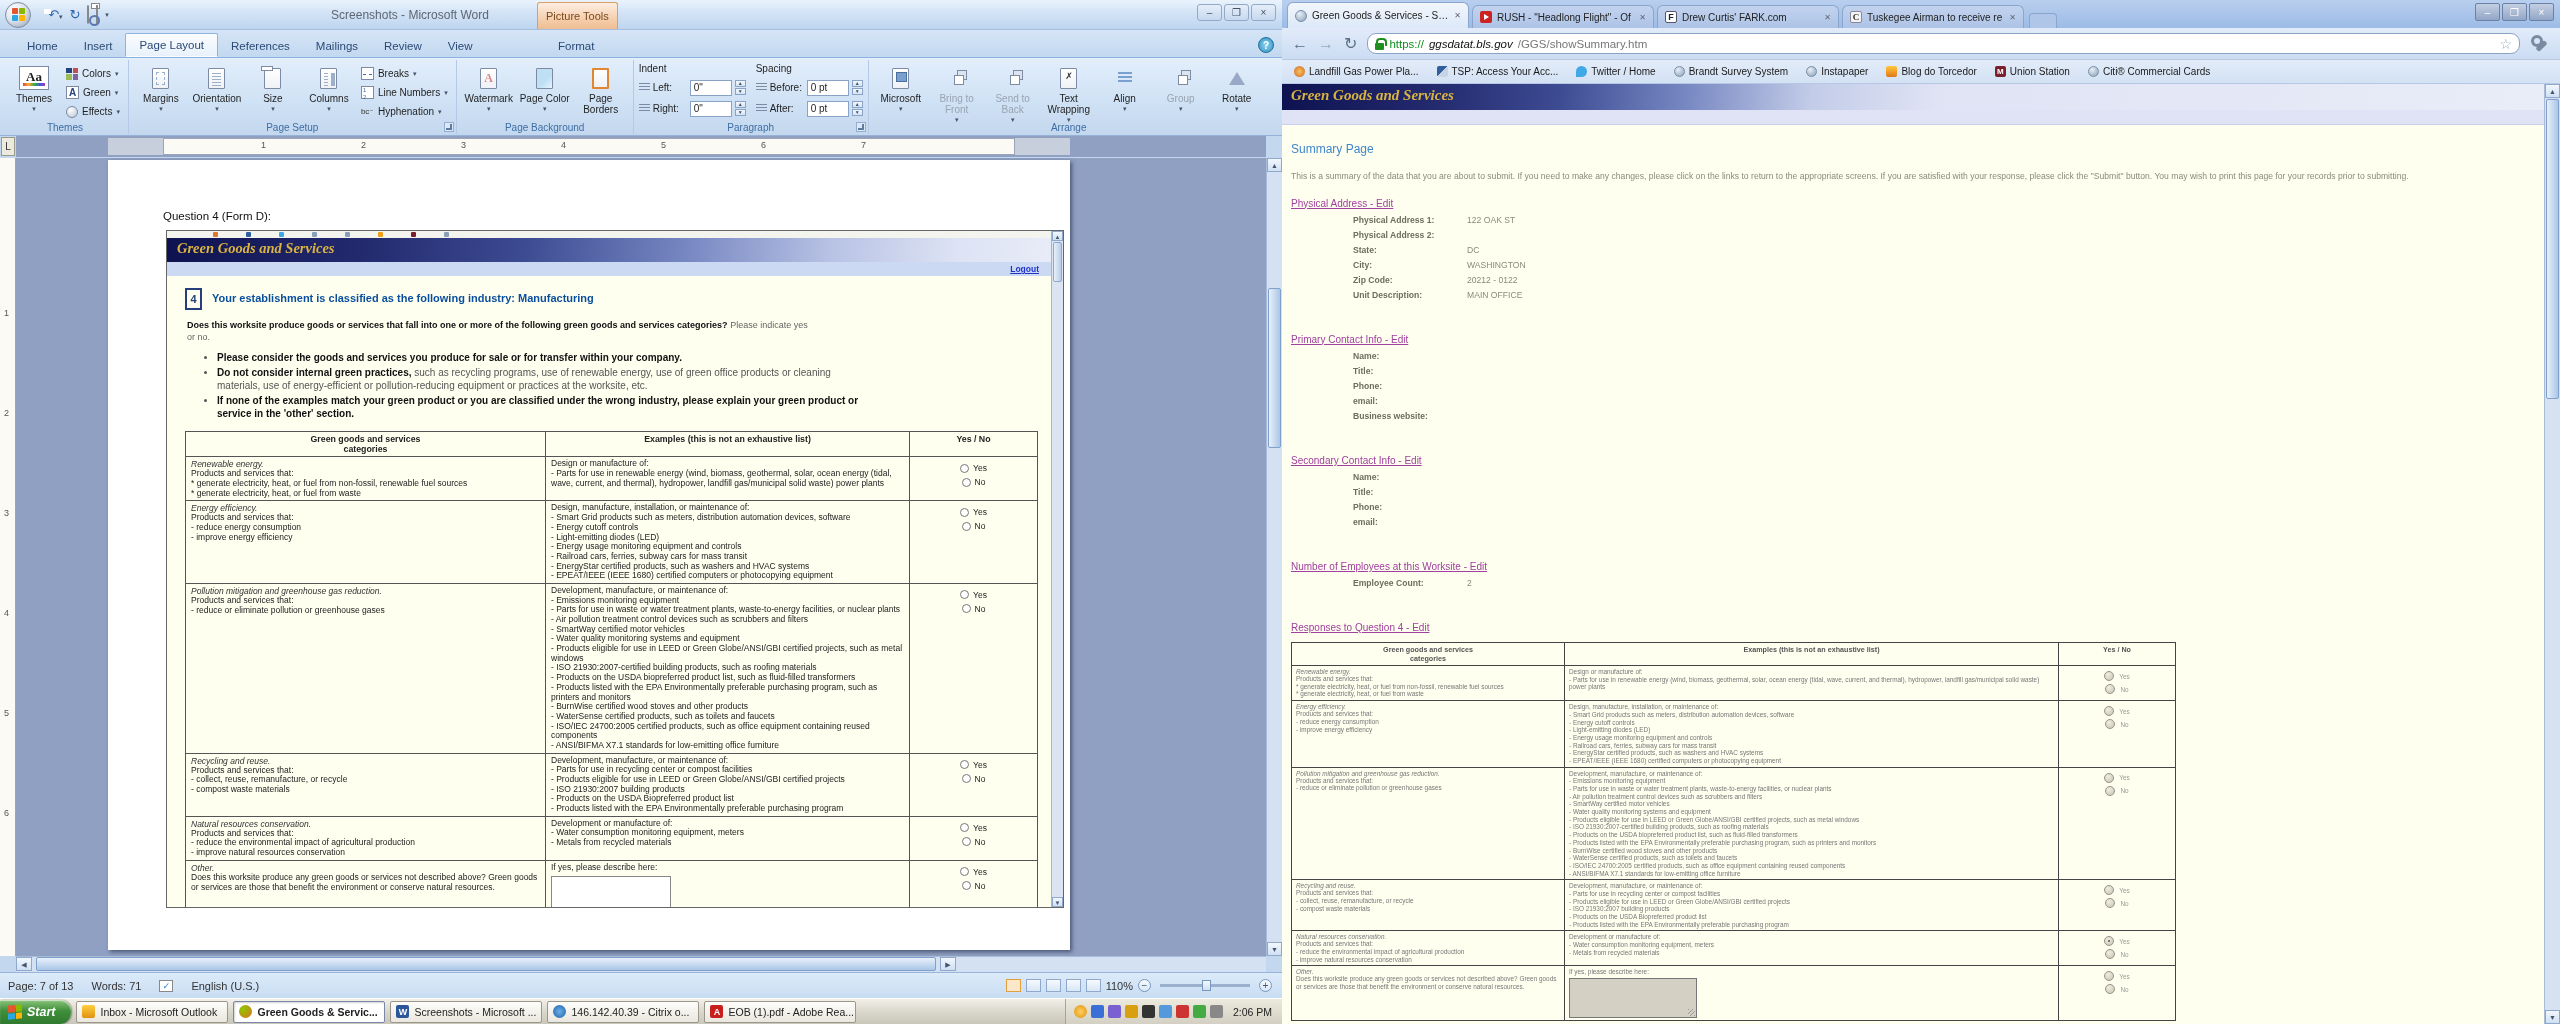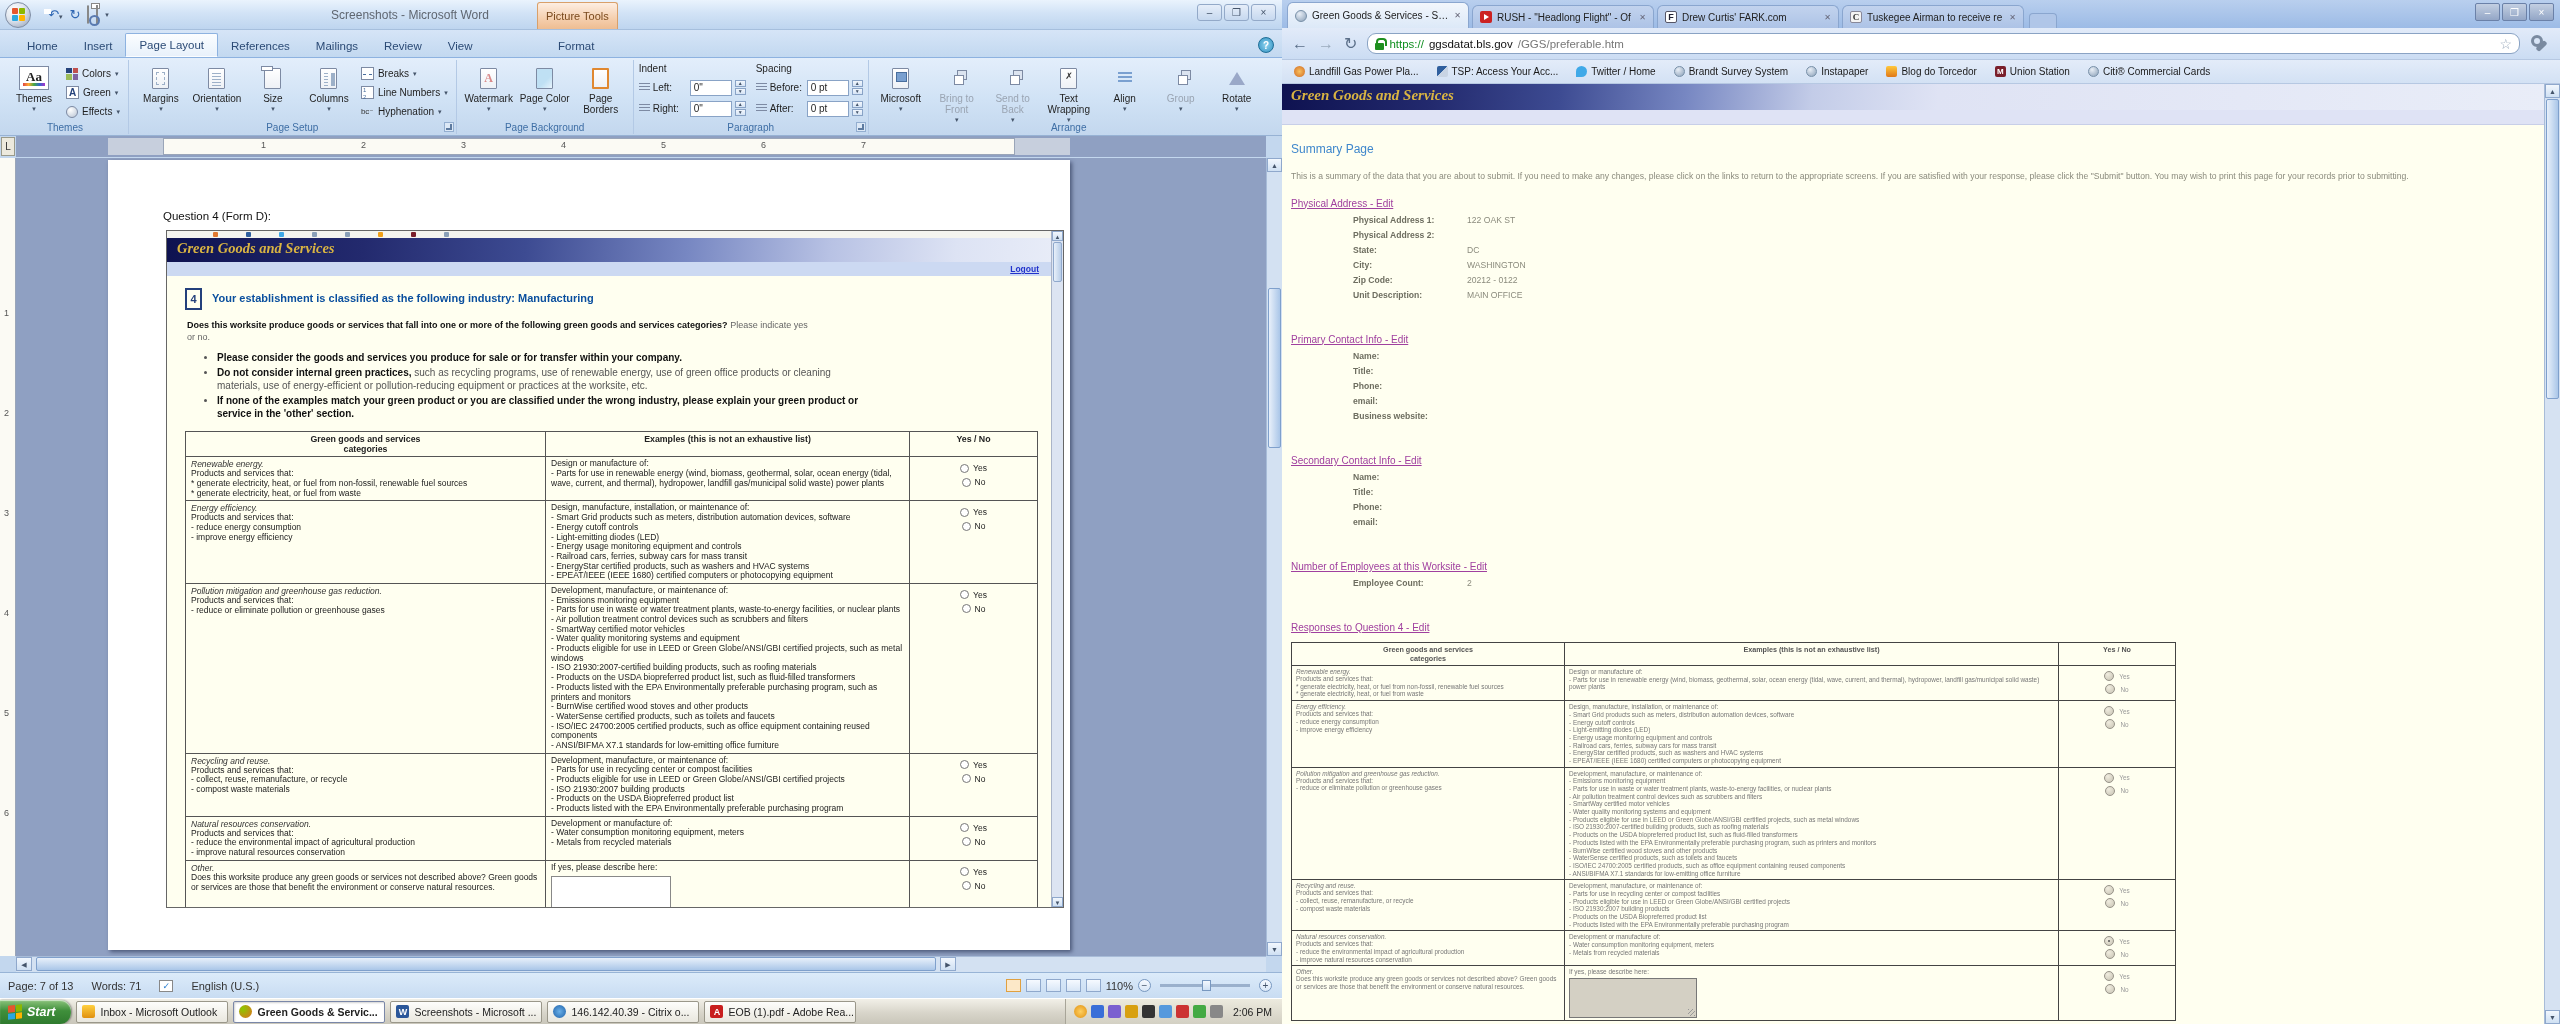--- a/index.html
+++ b/index.html
@@ -162,21 +162,21 @@
 .cwb{position:absolute;right:6px;top:3px;display:flex;gap:2px;}
 .cwb i{width:25px;height:18px;border-radius:2px;background:linear-gradient(#c3cfe2,#93a6c6);border:1px solid #6b81a8;color:#fff;font-size:10px;display:flex;align-items:center;justify-content:center;}
 .c-tool{height:32px;background:linear-gradient(#e2ebf9,#cbdcf3);display:flex;align-items:center;padding:0 10px;gap:10px;border-bottom:1px solid #b6c8e2;}
 .nav{font-size:16px;color:#5a6e88;line-height:1;}
 .nav.fwd{color:#9aaabc;}
 .omni{flex:1;height:21px;background:#fff;border:1px solid #8aa3c4;border-radius:9px;display:flex;align-items:center;padding:0 7px;gap:5px;font-size:11.5px;}
 .lock{width:9px;height:12px;position:relative;flex:none;}
 .lock::before{content:"";position:absolute;left:1px;top:0;width:7px;height:6px;border:2px solid #1f8f1f;border-bottom:none;border-radius:4px 4px 0 0;}
 .lock::after{content:"";position:absolute;left:0;bottom:0;width:9px;height:7px;background:#1f8f1f;border-radius:1px;}
 .u-s{color:#0f8f1f;}
-.u-h{color:#111;}
+.u-h{color:#111;font-style:italic;}
 .u-p{color:#777;}
 .star{margin-left:auto;color:#98a8bc;font-size:14px;}
 .wrench{width:20px;height:20px;position:relative;flex:none;}
 .wrench::before{content:"";position:absolute;width:5px;height:12px;background:#7a8aa0;left:9px;top:6px;transform:rotate(45deg);border-radius:2px;}
 .wrench::after{content:"";position:absolute;width:6px;height:6px;border:3px solid #7a8aa0;border-radius:50%;left:1px;top:1px;}
 .c-bm{height:24px;background:linear-gradient(#e3ecf9,#d3e1f4);display:flex;align-items:center;padding:0 12px;gap:18px;font-size:10px;color:#1a1a1a;border-bottom:1px solid #b6c8e2;}
 .bmi{display:flex;align-items:center;gap:4px;white-space:nowrap;}
 .bico{width:11px;height:11px;border-radius:2px;flex:none;display:flex;align-items:center;justify-content:center;color:#fff;font-size:8px;font-weight:bold;}
 .b-landfill{background:radial-gradient(#f8c060,#d06820);border-radius:50%;}
 .b-tsp{background:linear-gradient(135deg,#2f5f9e 50%,#c8d4e4 50%);}
@@ -796,21 +796,21 @@
     </div>
   </div>
   <div class="c-tool">
     <span class="nav">←</span>
     <span class="nav fwd">→</span>
     <span class="nav">↻</span>
     <div class="omni">
       <span class="lock"></span>
       <span class="u-s">https://</span>
           <span class="u-h">ggsdatat.bls.gov</span>
-          <span class="u-p">/GGS/preferable.htm</span>
+          <span class="u-p">/GGS/showSummary.htm</span>
       <span class="star">☆</span>
     </div>
     <span class="wrench"></span>
   </div>
   <div class="c-bm">
     <span class="bmi">
           <span class="bico b-landfill"></span>
           <span>Landfill Gas Power Pla...</span>
         </span>
     <span class="bmi">

